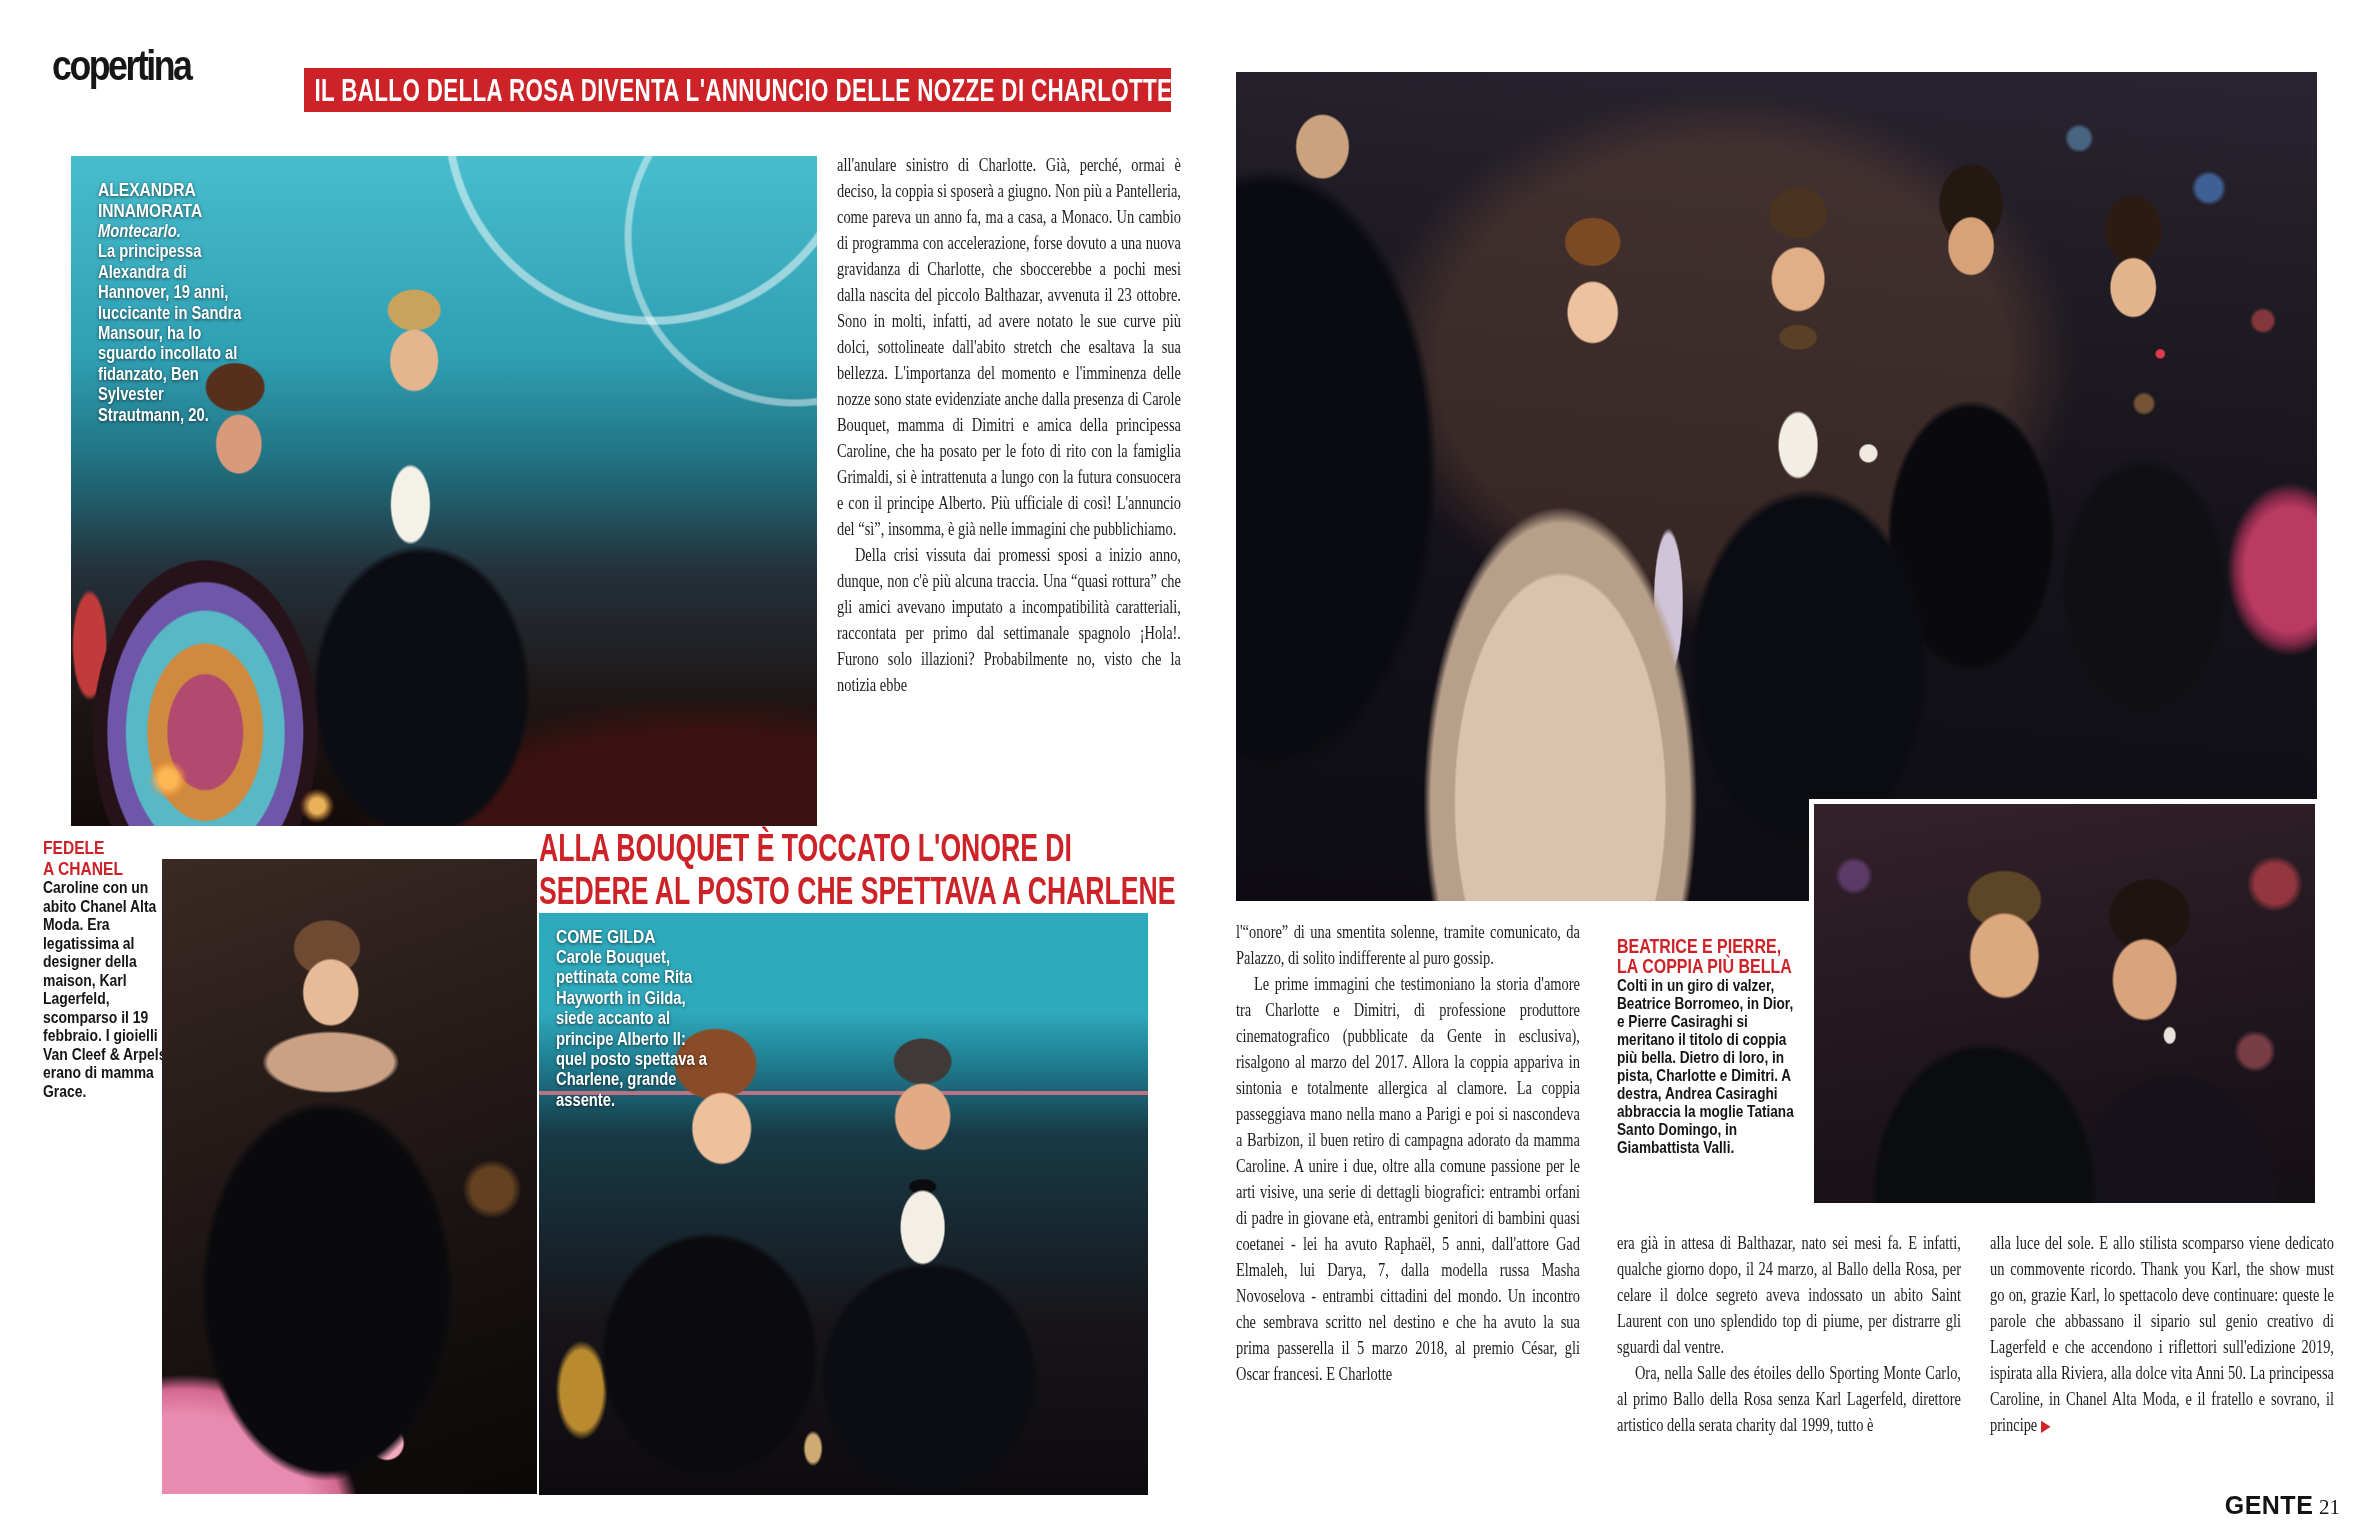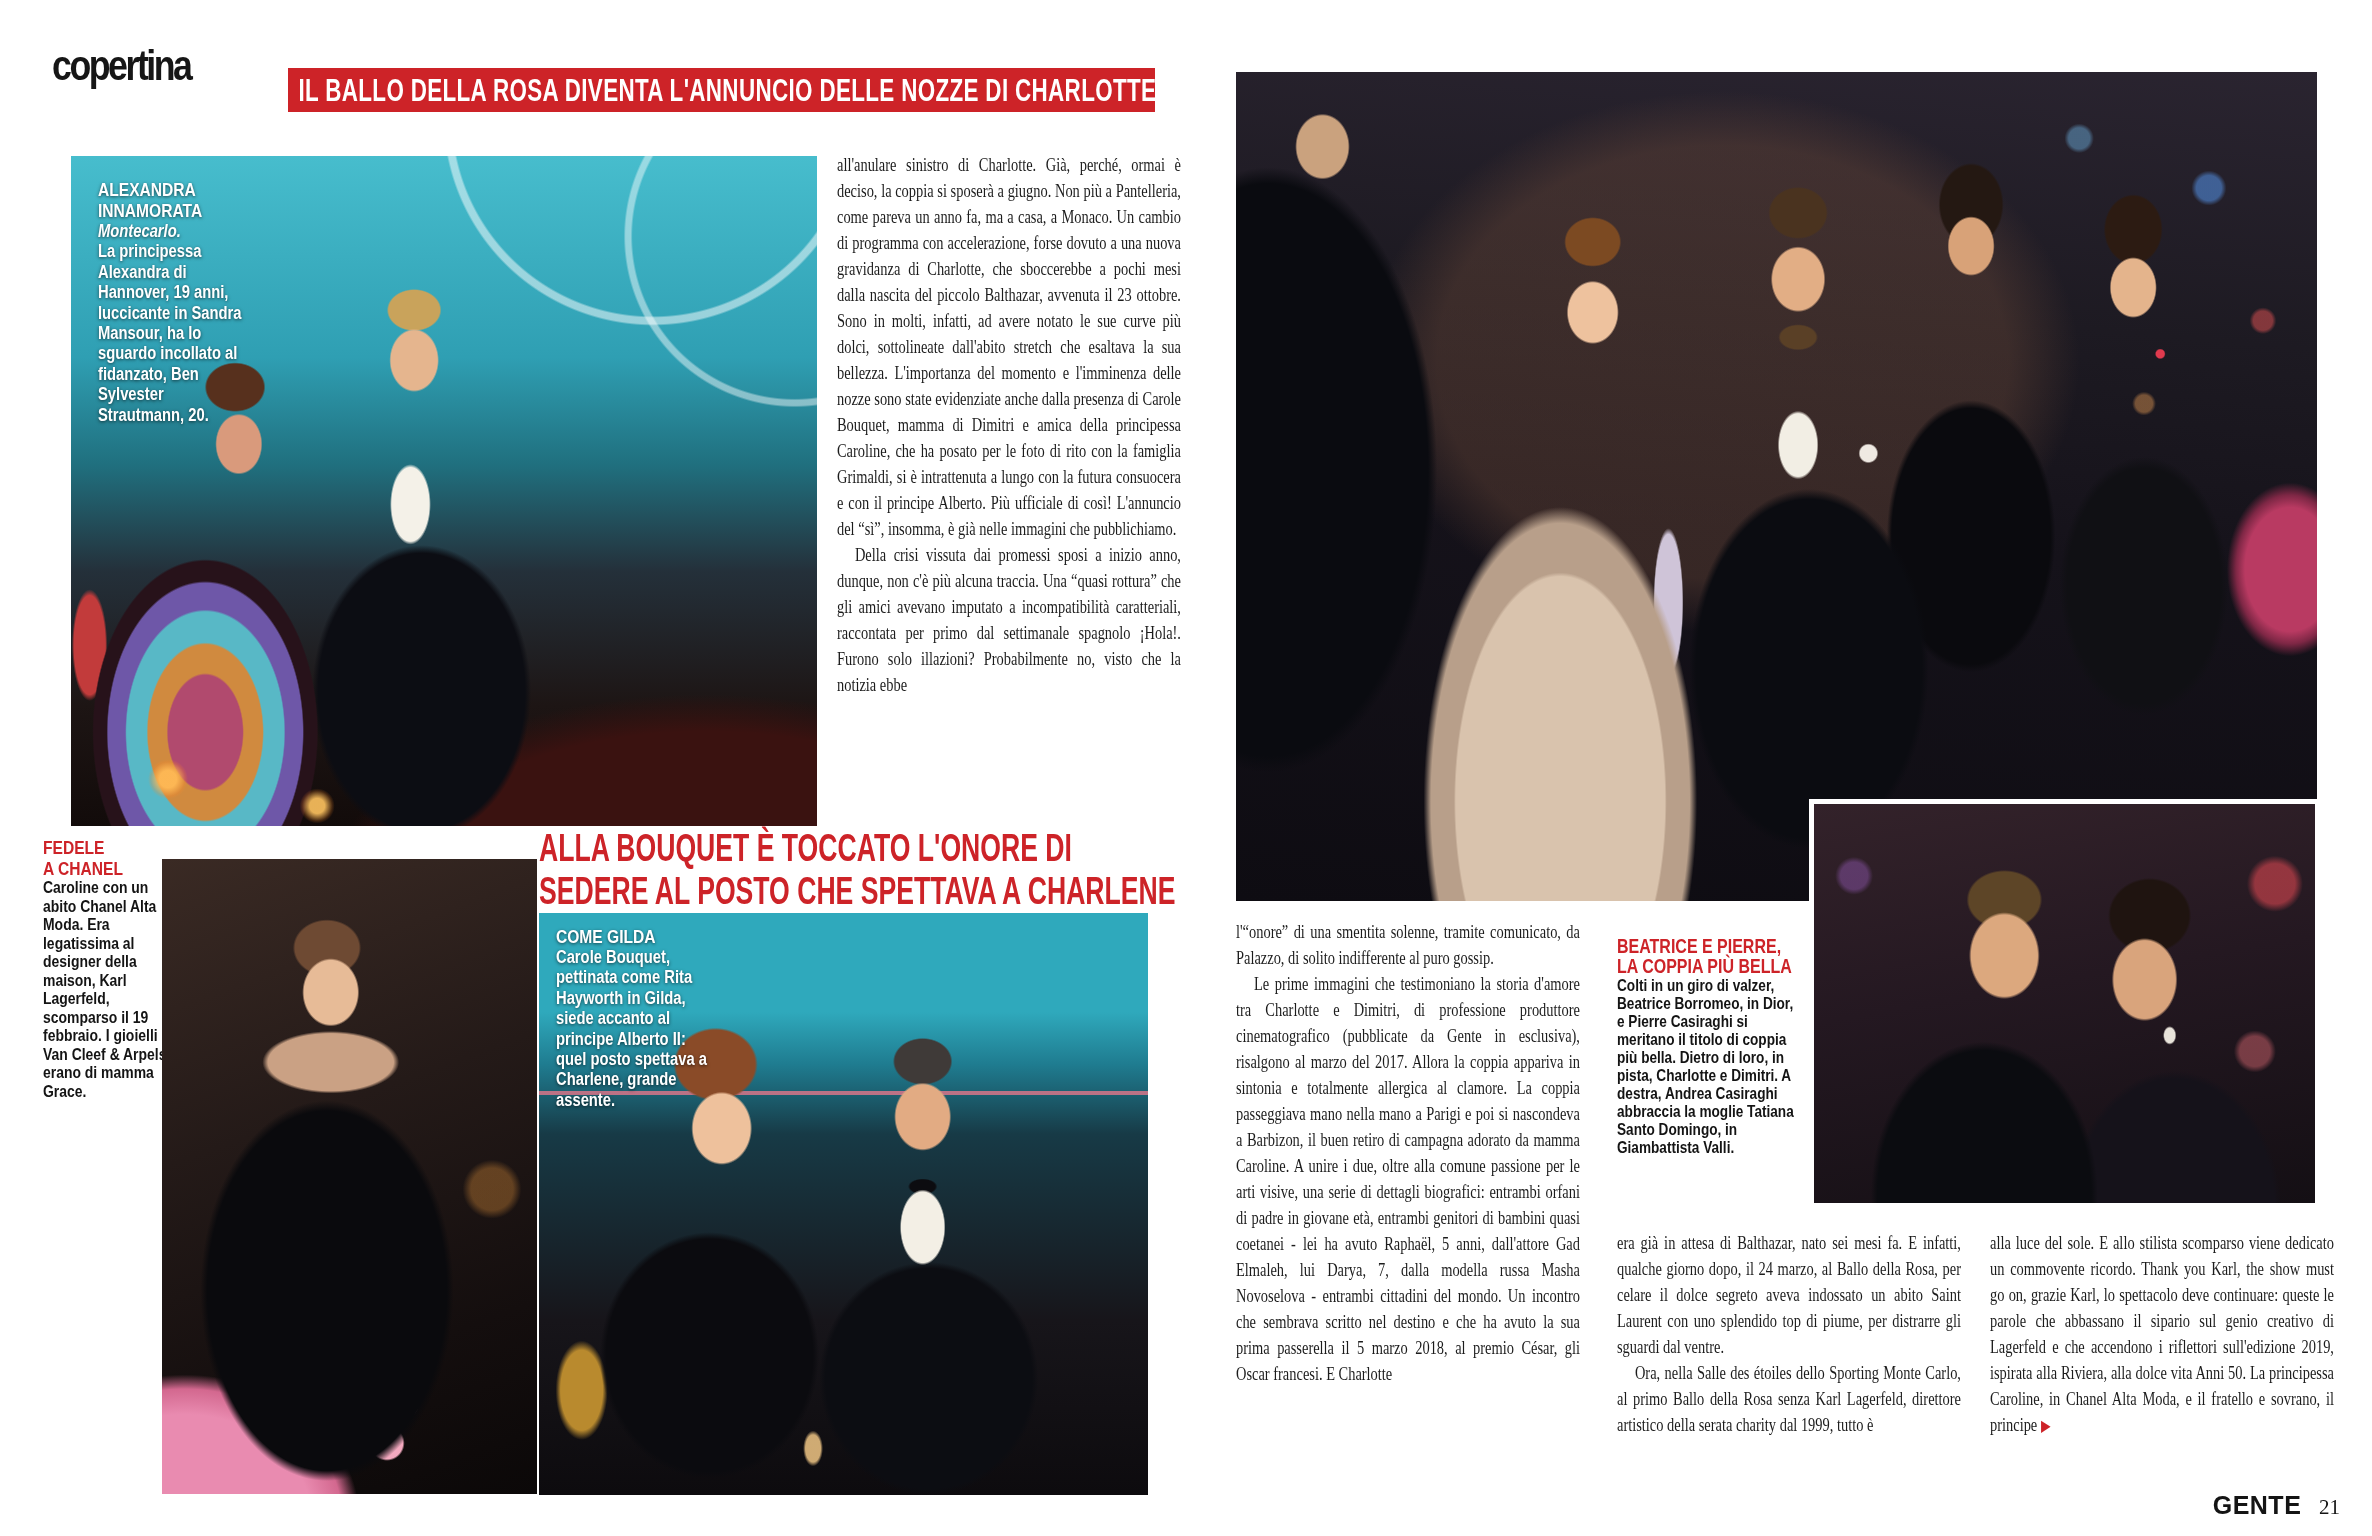--- a/index.html
+++ b/index.html
@@ -3,21 +3,21 @@
 <meta charset="utf-8">
 <style>
   html,body{margin:0;padding:0;background:#e8e8e8;}
   #spread{position:relative;width:2372px;height:1536px;background:#ffffff;overflow:hidden;
           font-family:"Liberation Sans",sans-serif;color:#111;}
   .abs{position:absolute;}
 
   
   #section-label{left:52px;top:42px;font-size:42px;font-weight:bold;color:#161616;}
   #section-label span{display:inline-block;transform:scaleX(.85);transform-origin:0 50%;letter-spacing:-2.9px;}
-  #banner{left:288px;top:68px;width:867px;height:44px;background:var(--accent,#cd2328);}
+  #banner{left:304px;top:68px;width:867px;height:44px;background:var(--accent,#cd2328);}
   #banner span{display:inline-block;white-space:nowrap;transform:scaleX(.70);transform-origin:0 50%;
                color:#fff;font-weight:bold;font-size:32px;line-height:44px;padding-left:15px;letter-spacing:0.5px;}
 
   
   .photo{position:absolute;overflow:hidden;background-color:#17141a;background-repeat:no-repeat;}
   #photo-alexandra{left:71px;top:156px;width:746px;height:670px;background-image:
     radial-gradient(28.5px 28.5px at 13% 93%, rgba(255,185,85,.95) 0 30%, rgba(255,140,40,.25) 60%, transparent 70%),
     radial-gradient(25px 25px at 33% 97%, rgba(255,195,95,.9) 0 30%, rgba(255,140,40,.2) 60%, transparent 70%),
     radial-gradient(38px 49px at 22.5% 43%, #d99a7c 0 58%, transparent 62%),
     radial-gradient(49px 40px at 22% 34.5%, #57301d 0 58%, transparent 62%),
@@ -127,21 +127,21 @@
   .serifcol p.indent{text-indent:23px;}
   #col-center{left:837px;top:152px;}
   #col-r1{left:1236px;top:919px;}
   #col-r2{left:1617px;top:1230px;}
   #col-r3{left:1990px;top:1230px;}
   .arrow{color:var(--accent,#cd2328);font-family:"Liberation Sans",sans-serif;font-size:16px;}
 
   
   #footer{left:2159px;top:1491px;width:181px;text-align:right;}
   #footer .mag{font-weight:bold;font-size:25px;letter-spacing:0.5px;color:#141414;}
-  #footer .num{font-family:"Liberation Serif",serif;font-size:21px;color:#141414;padding-left:5.7px;margin-left:12px;}
+  #footer .num{font-family:"Liberation Serif",serif;font-size:21px;color:#141414;padding-left:5.7px;}
 </style>
 </head>
 <body>
 
 <div id="spread">
 
   <div class="abs" id="section-label">
     <span>copertina</span>
   </div>
   <div class="abs" id="banner">

